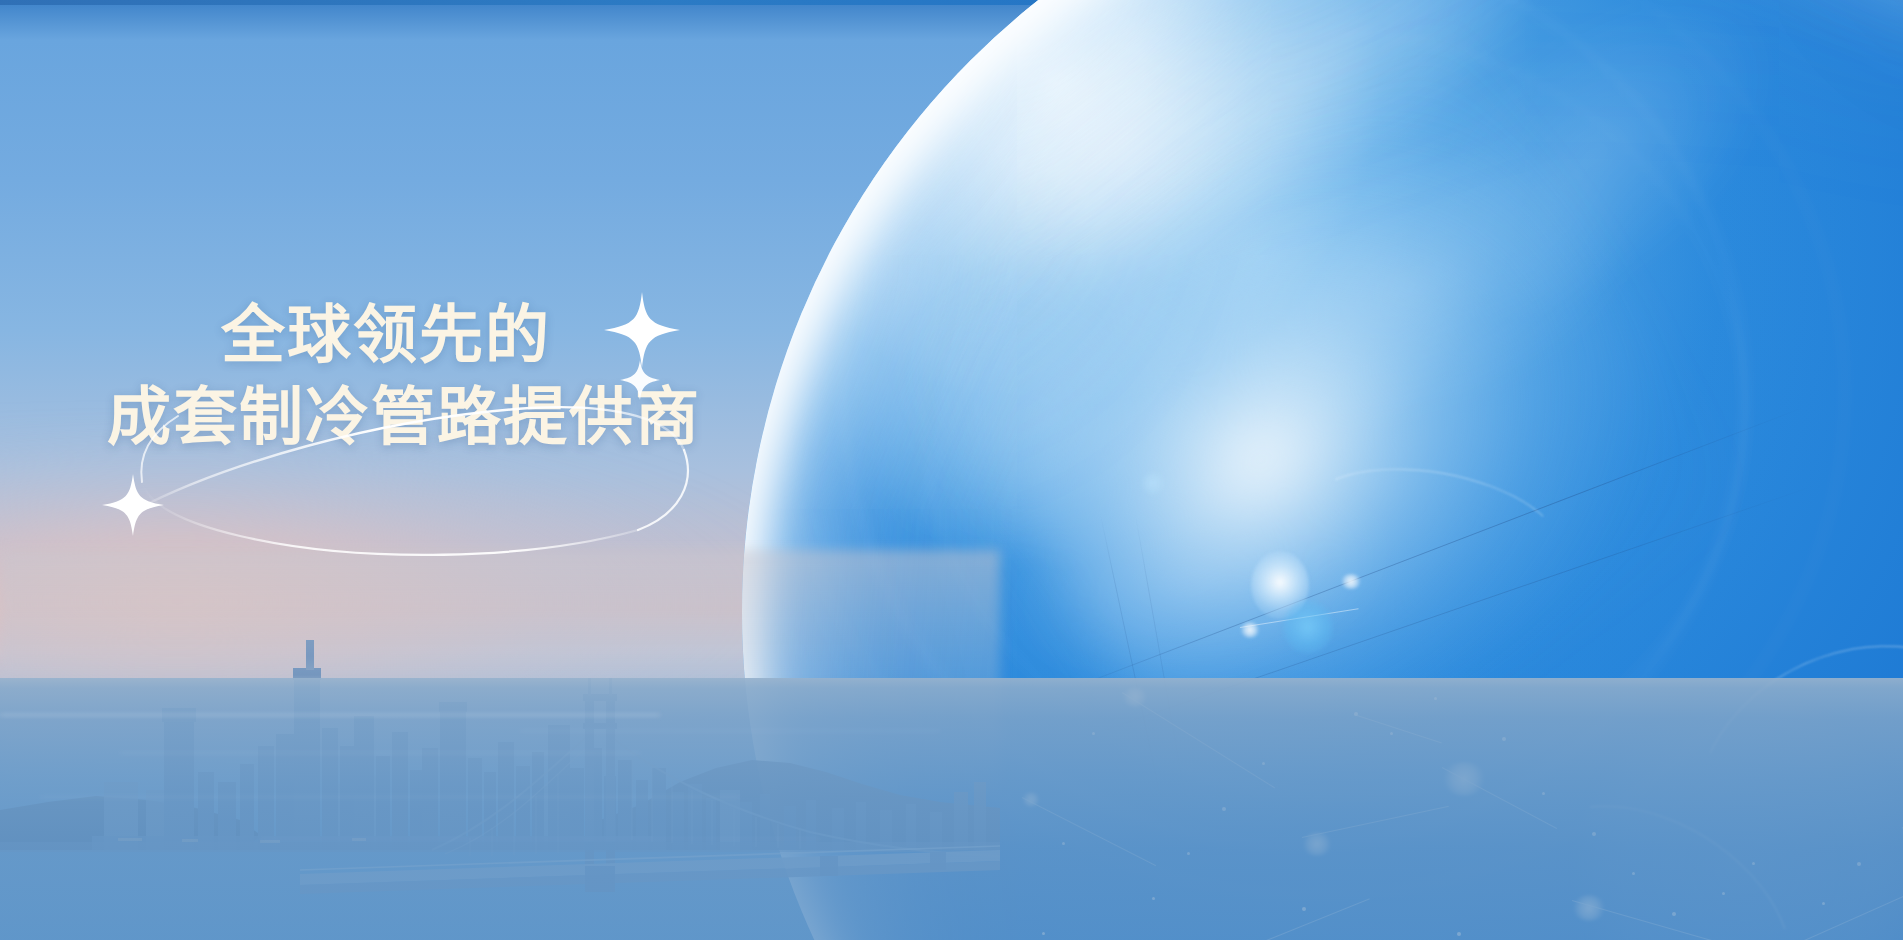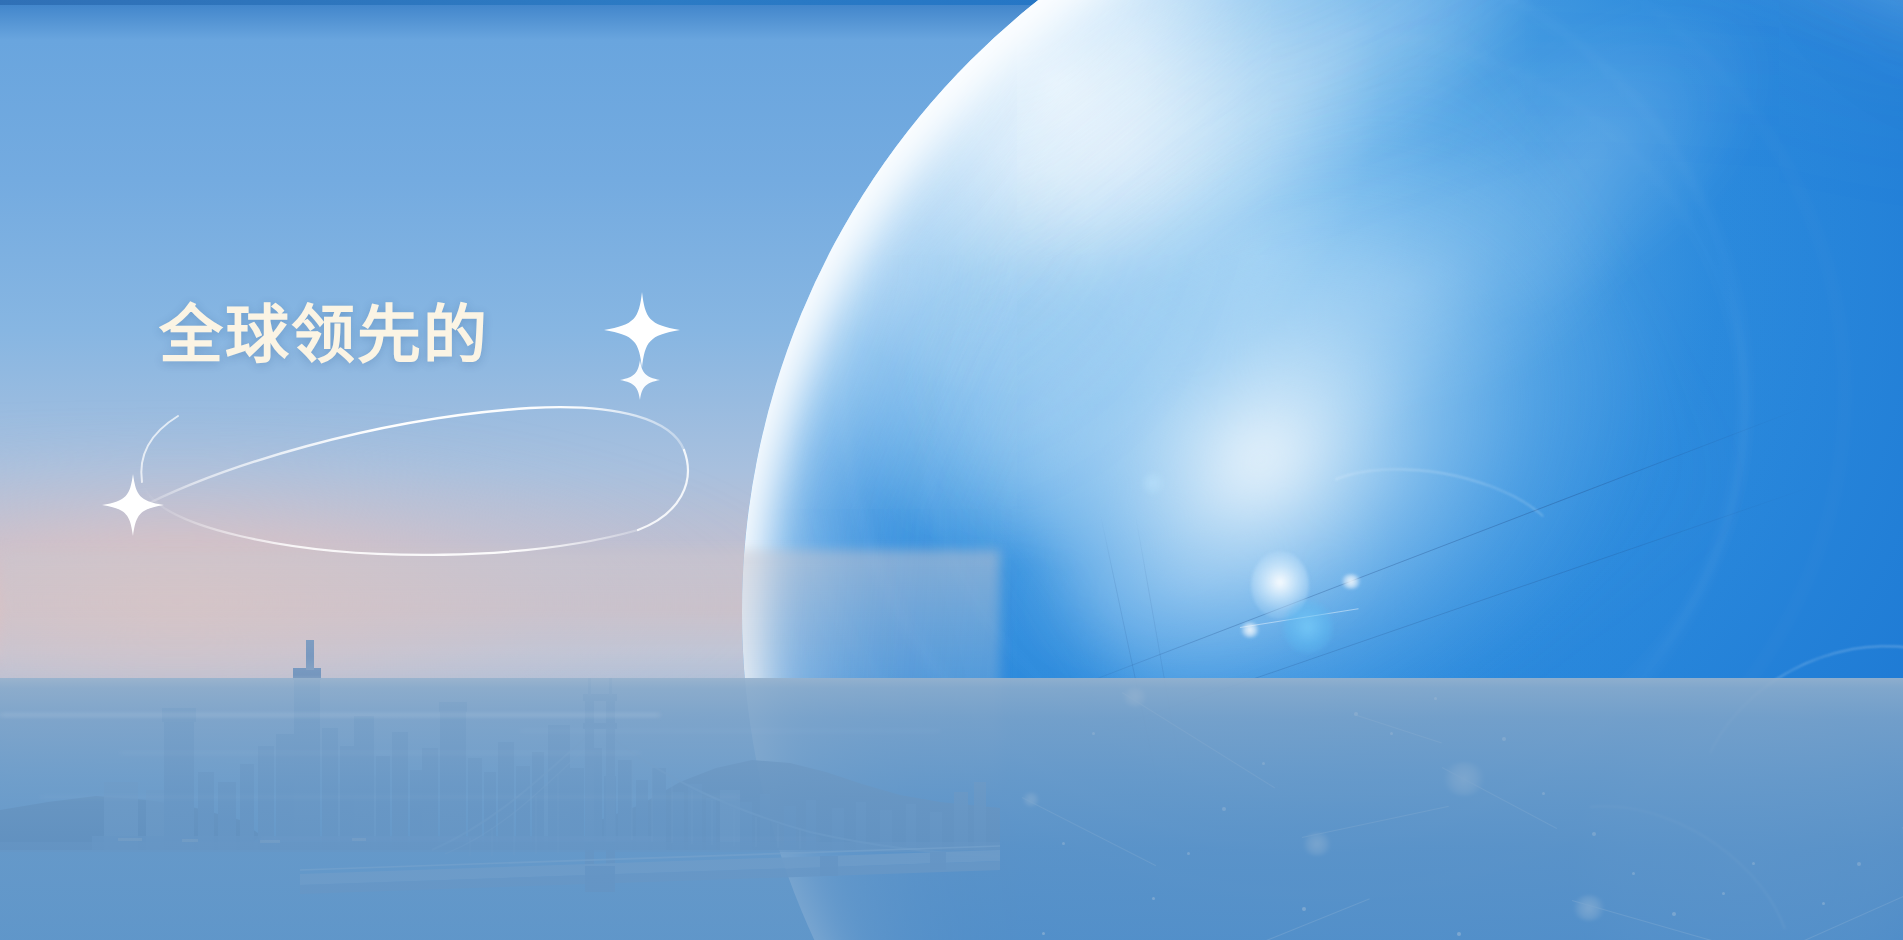--- a/index.html
+++ b/index.html
@@ -319,21 +319,21 @@
   .headline-line {
     font-size: 64px;
     line-height: 70px;
     font-weight: 700;
     letter-spacing: 2px;
     color: #fbf4e4;
     text-shadow: 0 2px 10px rgba(28,70,122,0.22);
     white-space: nowrap;
   }
   .headline-line.l1 {
-    margin-left: 52px;
+    margin-left: 114px;
     margin-bottom: 12px;
   }
   .headline-line.l2 {
     margin-left: 0;
   }
 
   .swoosh {
     position: absolute;
     left: 60px;
     top: 268px;
@@ -647,16 +647,17 @@
              C 20 29, 17 25, 2 22 C 17 19, 20 15, 22 2 Z" fill="#ffffff" opacity="0.95"></path>
   </svg>
 
   <svg class="spark" style="left:100px;top:472px;width:66px;height:66px;" viewBox="0 0 66 66">
     <path d="M33 2 C 36 23, 39 29, 64 33 C 39 37, 36 43, 33 64
              C 30 43, 27 37, 2 33 C 27 29, 30 23, 33 2 Z" fill="#ffffff"></path>
   </svg>
 
   <div class="headline">
     <div class="headline-line l1">全球领先的</div>
+    <div class="headline-line l2">成套制冷管路提供商</div>
   </div>
 
   <div class="vignette"></div>
 </div>
 
 </body></html>

